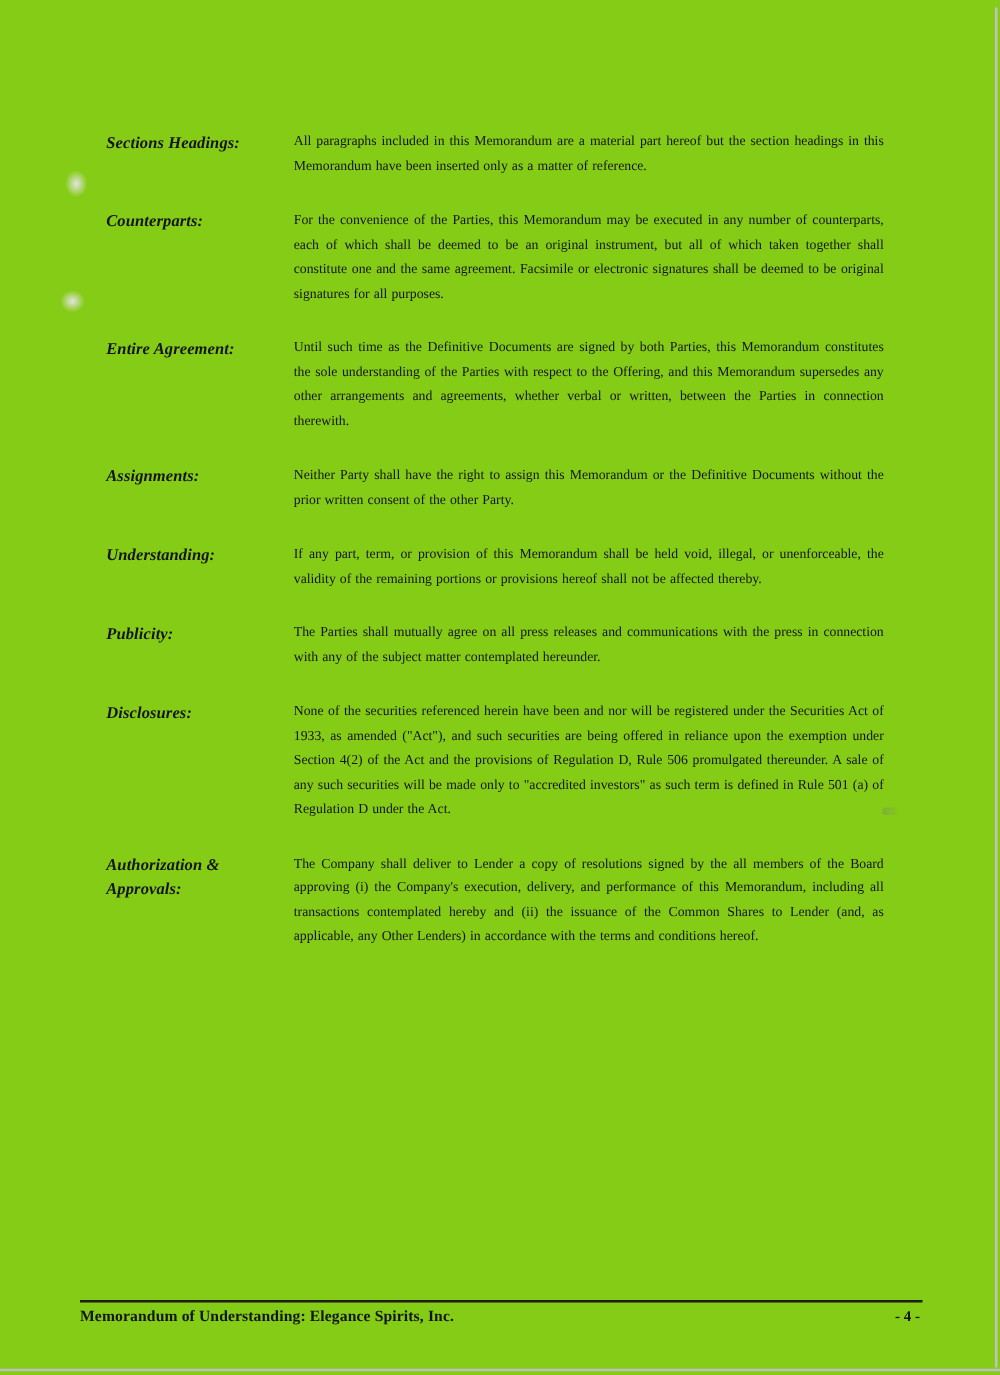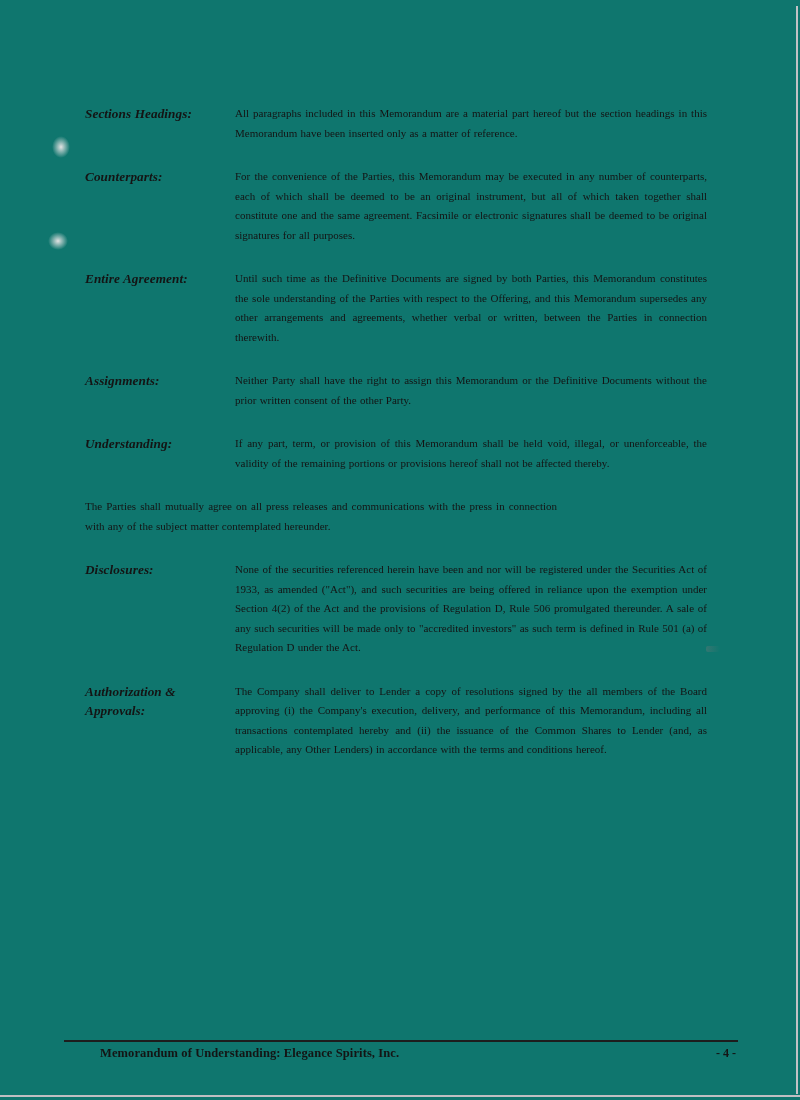--- a/index.html
+++ b/index.html
@@ -6,21 +6,21 @@
   html, body { width: 800px; height: 1100px; }
   body {
     background: #ffffff;
     font-family: "Liberation Serif", serif;
     color: #141414;
   }
   .page {
     position: relative;
     width: 800px;
     height: 1100px;
-    background: #0f766e;
+    background: #84cc16;
     overflow: hidden;
   }
   .content {
     position: absolute;
     top: 104px;
     left: 85px;
     width: 624px;
   }
   .row { display: flex; margin-bottom: 24px; }
   .label {
@@ -49,21 +49,20 @@
     border-top: 2.5px solid #1d1d1d;
     padding-top: 4px;
     display: flex;
     justify-content: space-between;
     align-items: baseline;
   }
   .footer-title {
     font-weight: bold;
     font-size: 12.5px;
     letter-spacing: 0.1px;
-    margin-left: 36px;
   }
   .footer-page {
     font-weight: bold;
     font-size: 12px;
     padding-right: 2px;
   }
   .edge-right {
     position: absolute;
     top: 6px;
     right: 2px;
@@ -115,20 +114,21 @@
       <div class="label">Assignments:</div>
       <div class="para">Neither Party shall have the right to assign this Memorandum or the Definitive Documents without the prior written consent of the other Party.</div>
     </div>
 
     <div class="row">
       <div class="label">Understanding:</div>
       <div class="para">If any part, term, or provision of this Memorandum shall be held void, illegal, or unenforceable, the validity of the remaining portions or provisions hereof shall not be affected thereby.</div>
     </div>
 
     <div class="row">
+      <div class="label">Publicity:</div>
       <div class="para">The Parties shall mutually agree on all press releases and communications with the press in connection with any of the subject matter contemplated hereunder.</div>
     </div>
 
     <div class="row">
       <div class="label">Disclosures:</div>
       <div class="para"><span>None of the securities referenced herein have been and nor will be registered under the Securities Act of 1933, as amended ("</span><span class="u">Act</span><span>"), and such securities are being offered in reliance upon the exemption under Section 4(2) of the Act and the provisions of Regulation D, Rule 506 promulgated thereunder. A sale of any such securities will be made only to "accredited investors" as such term is defined in Rule 501 (a) of Regulation D under the Act.</span></div>
     </div>
 
     <div class="row">
       <div class="label">Authorization &amp; Approvals:</div>

